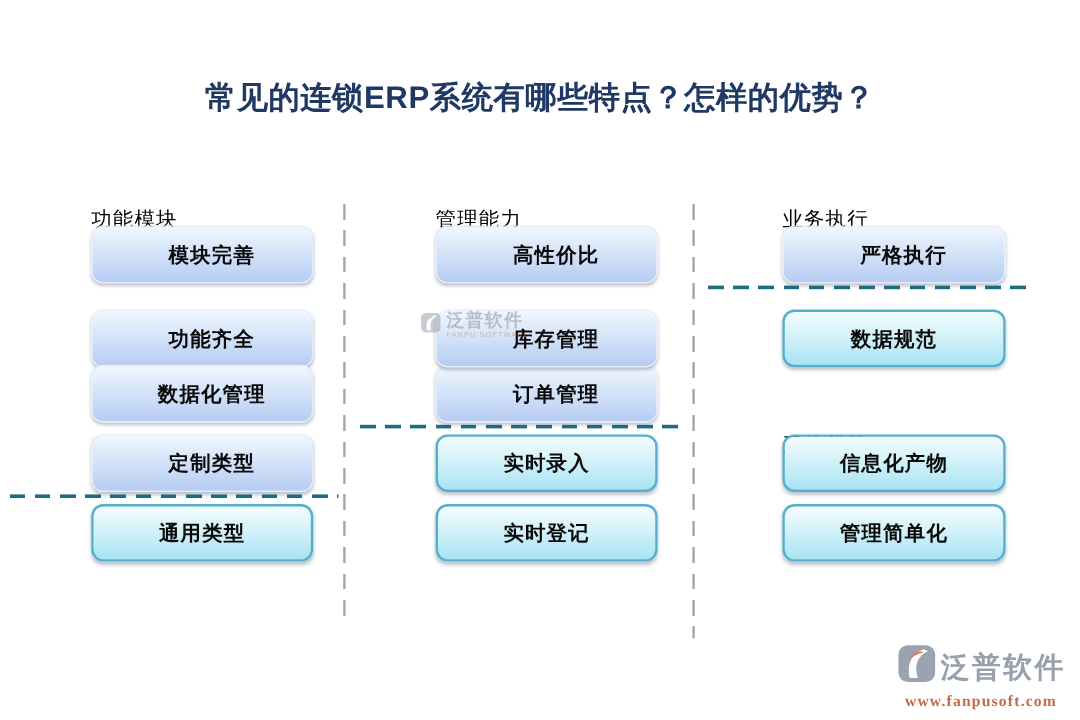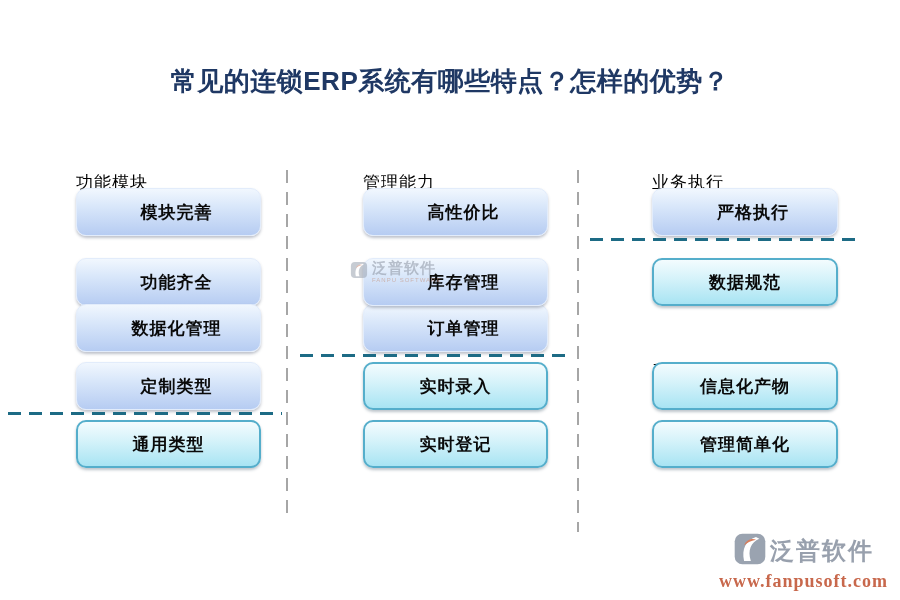--- a/index.html
+++ b/index.html
@@ -70,21 +70,21 @@
   .watermark .wm-sub{font-size:6px;color:#c08a72;letter-spacing:1px;margin-top:2px;}
 
   .footer-logo{
     position:absolute;right:12px;bottom:8px;z-index:6;
     display:flex;flex-direction:column;align-items:center;
   }
   .footer-logo .row{display:flex;align-items:center;gap:3px;}
   .footer-logo .brand{font-size:24px;font-weight:bold;color:#98a0ad;letter-spacing:2px;}
   .footer-logo .url{
     font-family:"Liberation Serif","DejaVu Serif",serif;
-    font-size:18px;font-weight:bold;color:#c8684c;letter-spacing:1px;margin-top:1px;
+    font-size:13px;font-weight:bold;color:#c8684c;letter-spacing:1px;margin-top:1px;
   }
 </style>
 </head>
 <body>
 
 <div class="stage">
 
   <div class="title">常见的连锁ERP系统有哪些特点？怎样的优势？</div>
 
   <div class="col-header hdr1">功能模块</div>

